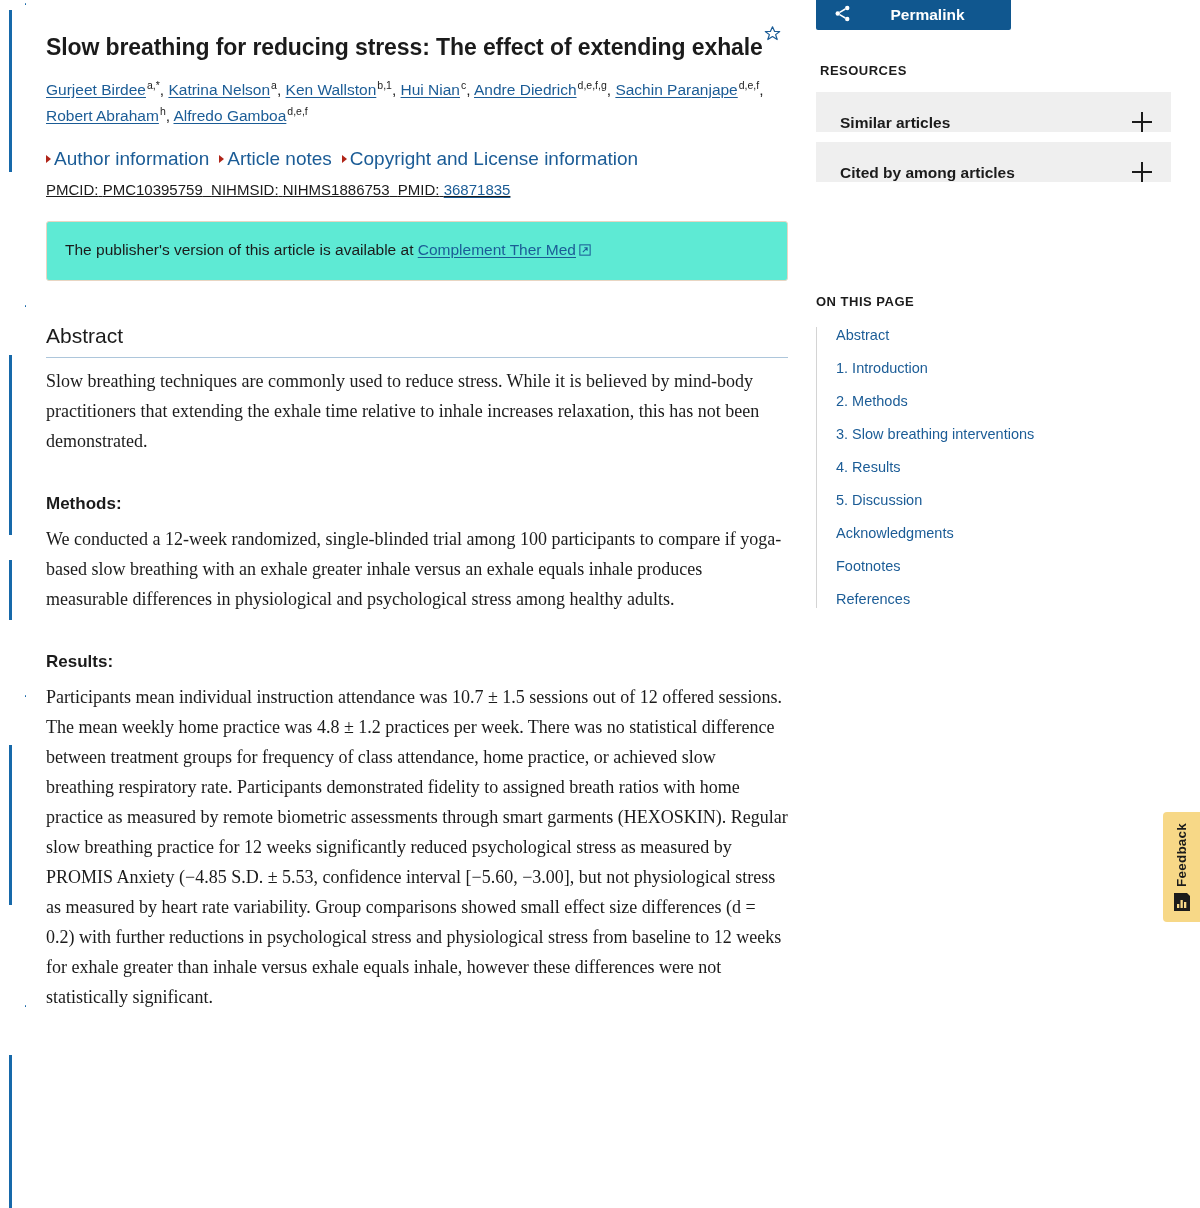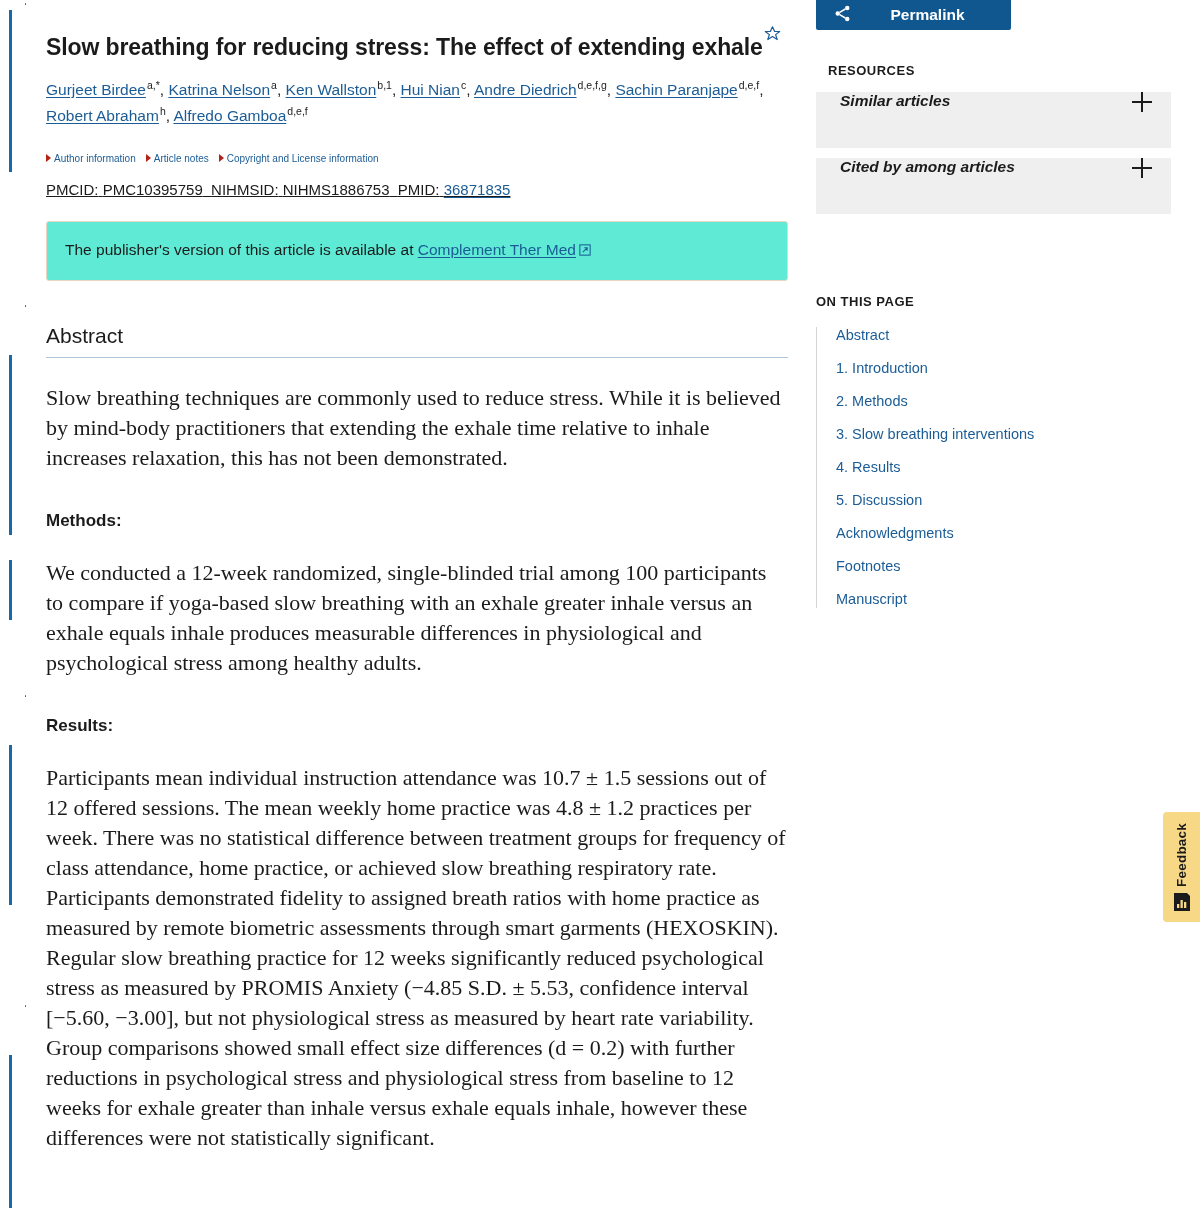--- a/index.html
+++ b/index.html
@@ -96,21 +96,21 @@
     color: #1b1b1b;
     text-decoration: none;
     vertical-align: super;
     line-height: 0;
     margin-left: 1px;
   }
 
   
   .meta-links {
     margin-top: 20px;
-    font-size: 10px;
+    font-size: 19px;
     line-height: 20px;
   }
   .meta-links .mlink {
     color: #1b5c96;
     margin-right: 10px;
     white-space: nowrap;
     cursor: pointer;
   }
   .tri {
     display: inline-block;
@@ -169,24 +169,24 @@
   }
   .sec-label {
     font-family: "Liberation Sans", sans-serif;
     font-size: 17px;
     line-height: 24px;
     color: #1b1b1b;
     margin: 36px 0 0 0;
   }
   .body-para {
     font-family: "Liberation Serif", serif;
-    font-size: 22px;
+    font-size: 18px;
     line-height: 30px;
     color: #1b1b1b;
-    margin: 25px 0 0 0;
+    margin: 8px 0 0 0;
     text-align: left;
   }
 
   
   .permalink-btn {
     position: absolute;
     left: 3px; top: -22px;
     width: 195px; height: 52px;
     background: #10578f;
     border: none;
@@ -207,34 +207,33 @@
   .permalink-btn .pl-label { position: relative; top: 11px; left: 14px; }
 
   .side-head {
     font-size: 13px;
     font-weight: 700;
     letter-spacing: .5px;
     color: #1b1b1b;
     margin: 0;
     position: absolute;
   }
-  #resources-head { top: 63px; left: 15px; }
+  #resources-head { top: 63px; left: 7px; }
   #onthispage-head { top: 294px; left: 3px; text-align: right; }
 
   .accordion { position: absolute; top: 92px; left: 3px; width: 355px; }
   .acc-row {
     background: #efefef;
-    height: 56px;
+    height: 40px;
     margin-bottom: 10px;
     display: flex;
-    align-items: flex-start;
+    align-items: flex-end;
     justify-content: space-between;
     padding: 0 19px 0 24px;
     cursor: pointer;
-    font-style: italic;
   }
   .acc-label { font-size: 15.5px; font-weight: 700; color: #1b1b1b; }
   .plus {
     width: 20px; height: 20px;
     position: relative;
   }
   .plus:before, .plus:after {
     content: "";
     position: absolute;
     background: #1b1b1b;
@@ -369,21 +368,21 @@
 
     <nav class="toc">
         <a class="toc-item" href="#">Abstract</a>
         <a class="toc-item" href="#">1. Introduction</a>
         <a class="toc-item" href="#">2. Methods</a>
         <a class="toc-item" href="#">3. Slow breathing interventions</a>
         <a class="toc-item" href="#">4. Results</a>
         <a class="toc-item" href="#">5. Discussion</a>
         <a class="toc-item" href="#">Acknowledgments</a>
         <a class="toc-item" href="#">Footnotes</a>
-        <a class="toc-item" href="#">Manuscript</a>
+        <a class="toc-item" href="#">References</a>
       </nav>
   </div>
 
   <div class="feedback-tab">
     <span class="feedback-label">Feedback</span>
     <span class="feedback-icon"><svg width="16" height="18" viewBox="0 0 16 18" fill="#1b1b1b">
           <path d="M0 0 H13 L16 3 V18 H0 Z"></path>
           <rect x="3" y="11" width="2.3" height="4" fill="#f7d887"></rect>
           <rect x="6.5" y="7" width="2.3" height="8" fill="#f7d887"></rect>
           <rect x="10" y="9" width="2.3" height="6" fill="#f7d887"></rect>

